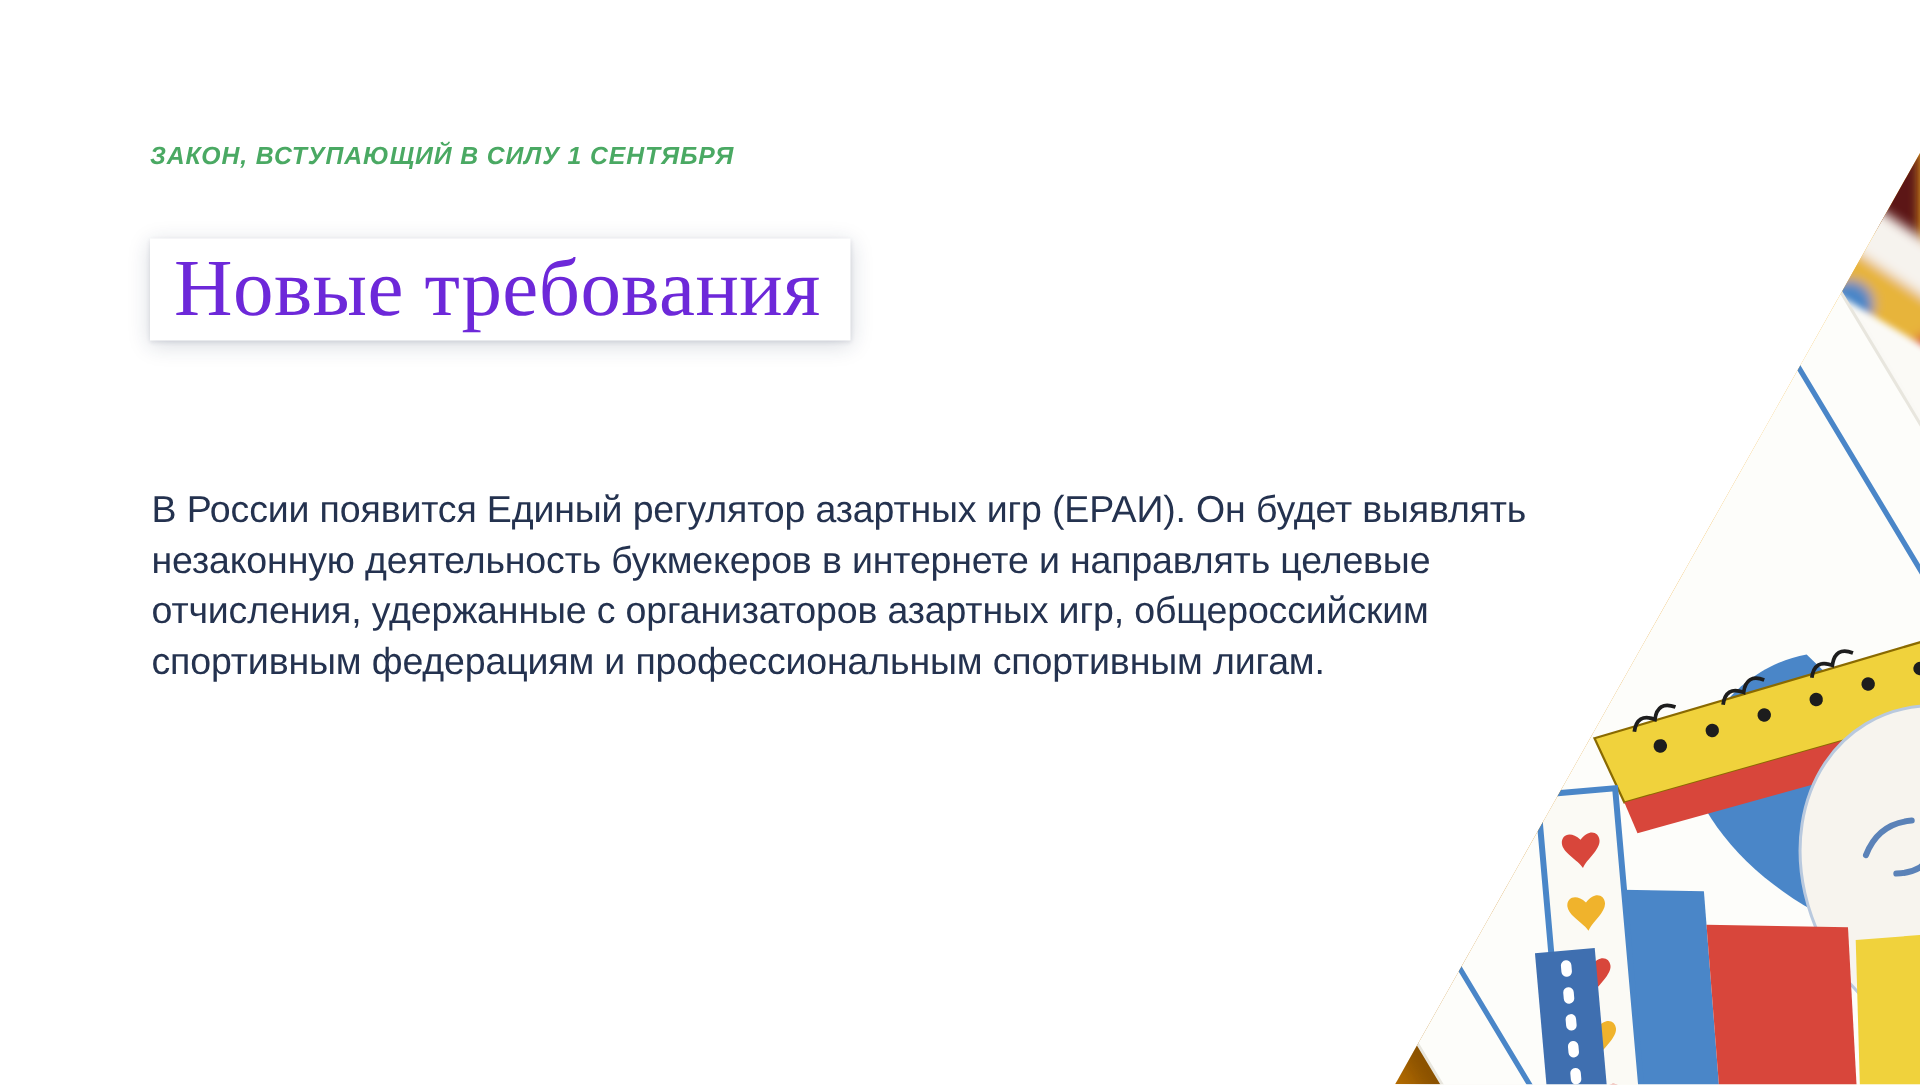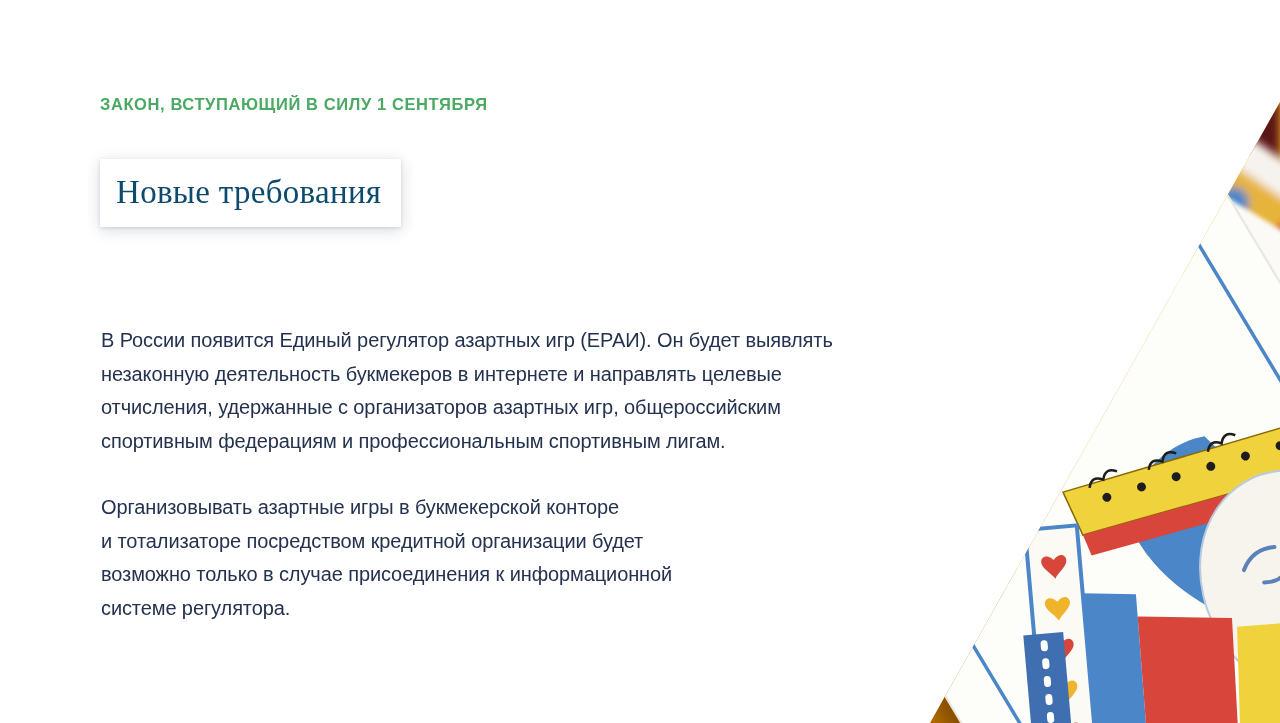--- a/index.html
+++ b/index.html
@@ -5,37 +5,37 @@
   html,body{margin:0;padding:0;}
   body{
     width:1280px;height:723px;overflow:hidden;background:#ffffff;
     font-family:"Liberation Sans","DejaVu Sans",sans-serif;
   }
   .canvas{position:relative;width:1280px;height:723px;background:#ffffff;overflow:hidden;}
 
   .eyebrow{
     position:absolute;left:100px;top:95px;
     font-size:16.5px;font-weight:600;letter-spacing:.6px;
-    color:#4aa963;white-space:nowrap;
+    color:#4aa963;white-space:nowrap;font-style:italic;
   }
 
   .title{position:absolute;left:100px;top:159px;}
   .title-box{
     display:inline-block;background:#ffffff;
     box-shadow:0 3px 14px rgba(30,44,78,.18), 0 1px 3px rgba(30,44,78,.12);
     font-family:"Liberation Serif","DejaVu Serif",serif;
-    font-size:33px;line-height:66px;color:#0c4a6e;
+    font-size:54px;line-height:66px;color:#6d28d9;
     padding:0 20px 2px 16px;white-space:nowrap;letter-spacing:.3px;
   }
   .title-box + .title-box{margin-top:7px;}
   .title{display:flex;flex-direction:column;align-items:flex-start;}
 
   .para{
     position:absolute;left:101px;margin:0;
-    font-size:20px;line-height:33.5px;color:#24324f;
+    font-size:25px;line-height:33.5px;color:#24324f;
     white-space:pre-line;letter-spacing:-0.1px;
   }
   .p1{top:324px;width:1060px;}
   .p2{top:491px;width:900px;}
 
   .watermark{
     position:absolute;left:100px;top:672px;
     font-size:27px;letter-spacing:1px;color:#d6d6d6;
   }
 
@@ -49,24 +49,20 @@
   <div class="eyebrow">ЗАКОН, ВСТУПАЮЩИЙ В СИЛУ 1 СЕНТЯБРЯ</div>
 
   <div class="title">
     <div class="title-box">Новые требования</div>
   </div>
 
   <p class="para p1">В России появится Единый регулятор азартных игр (ЕРАИ). Он будет выявлять
 незаконную деятельность букмекеров в интернете и направлять целевые
 отчисления, удержанные с организаторов азартных игр, общероссийским
 спортивным федерациям и профессиональным спортивным лигам.</p>
-  <p class="para p2">Организовывать азартные игры в букмекерской конторе
-и тотализаторе посредством кредитной организации будет
-возможно только в случае присоединения к информационной
-системе регулятора.</p>
 
 
   <svg class="photo" viewBox="0 0 360 723" xmlns="http://www.w3.org/2000/svg">
     <defs>
       <clipPath id="diagClip">
           <path d="M360,102 L360,723 L10,723 Z"></path>
         </clipPath>
       <filter id="blur4" x="-40%" y="-40%" width="180%" height="180%">
           <feGaussianBlur stdDeviation="4"></feGaussianBlur>
         </filter>

